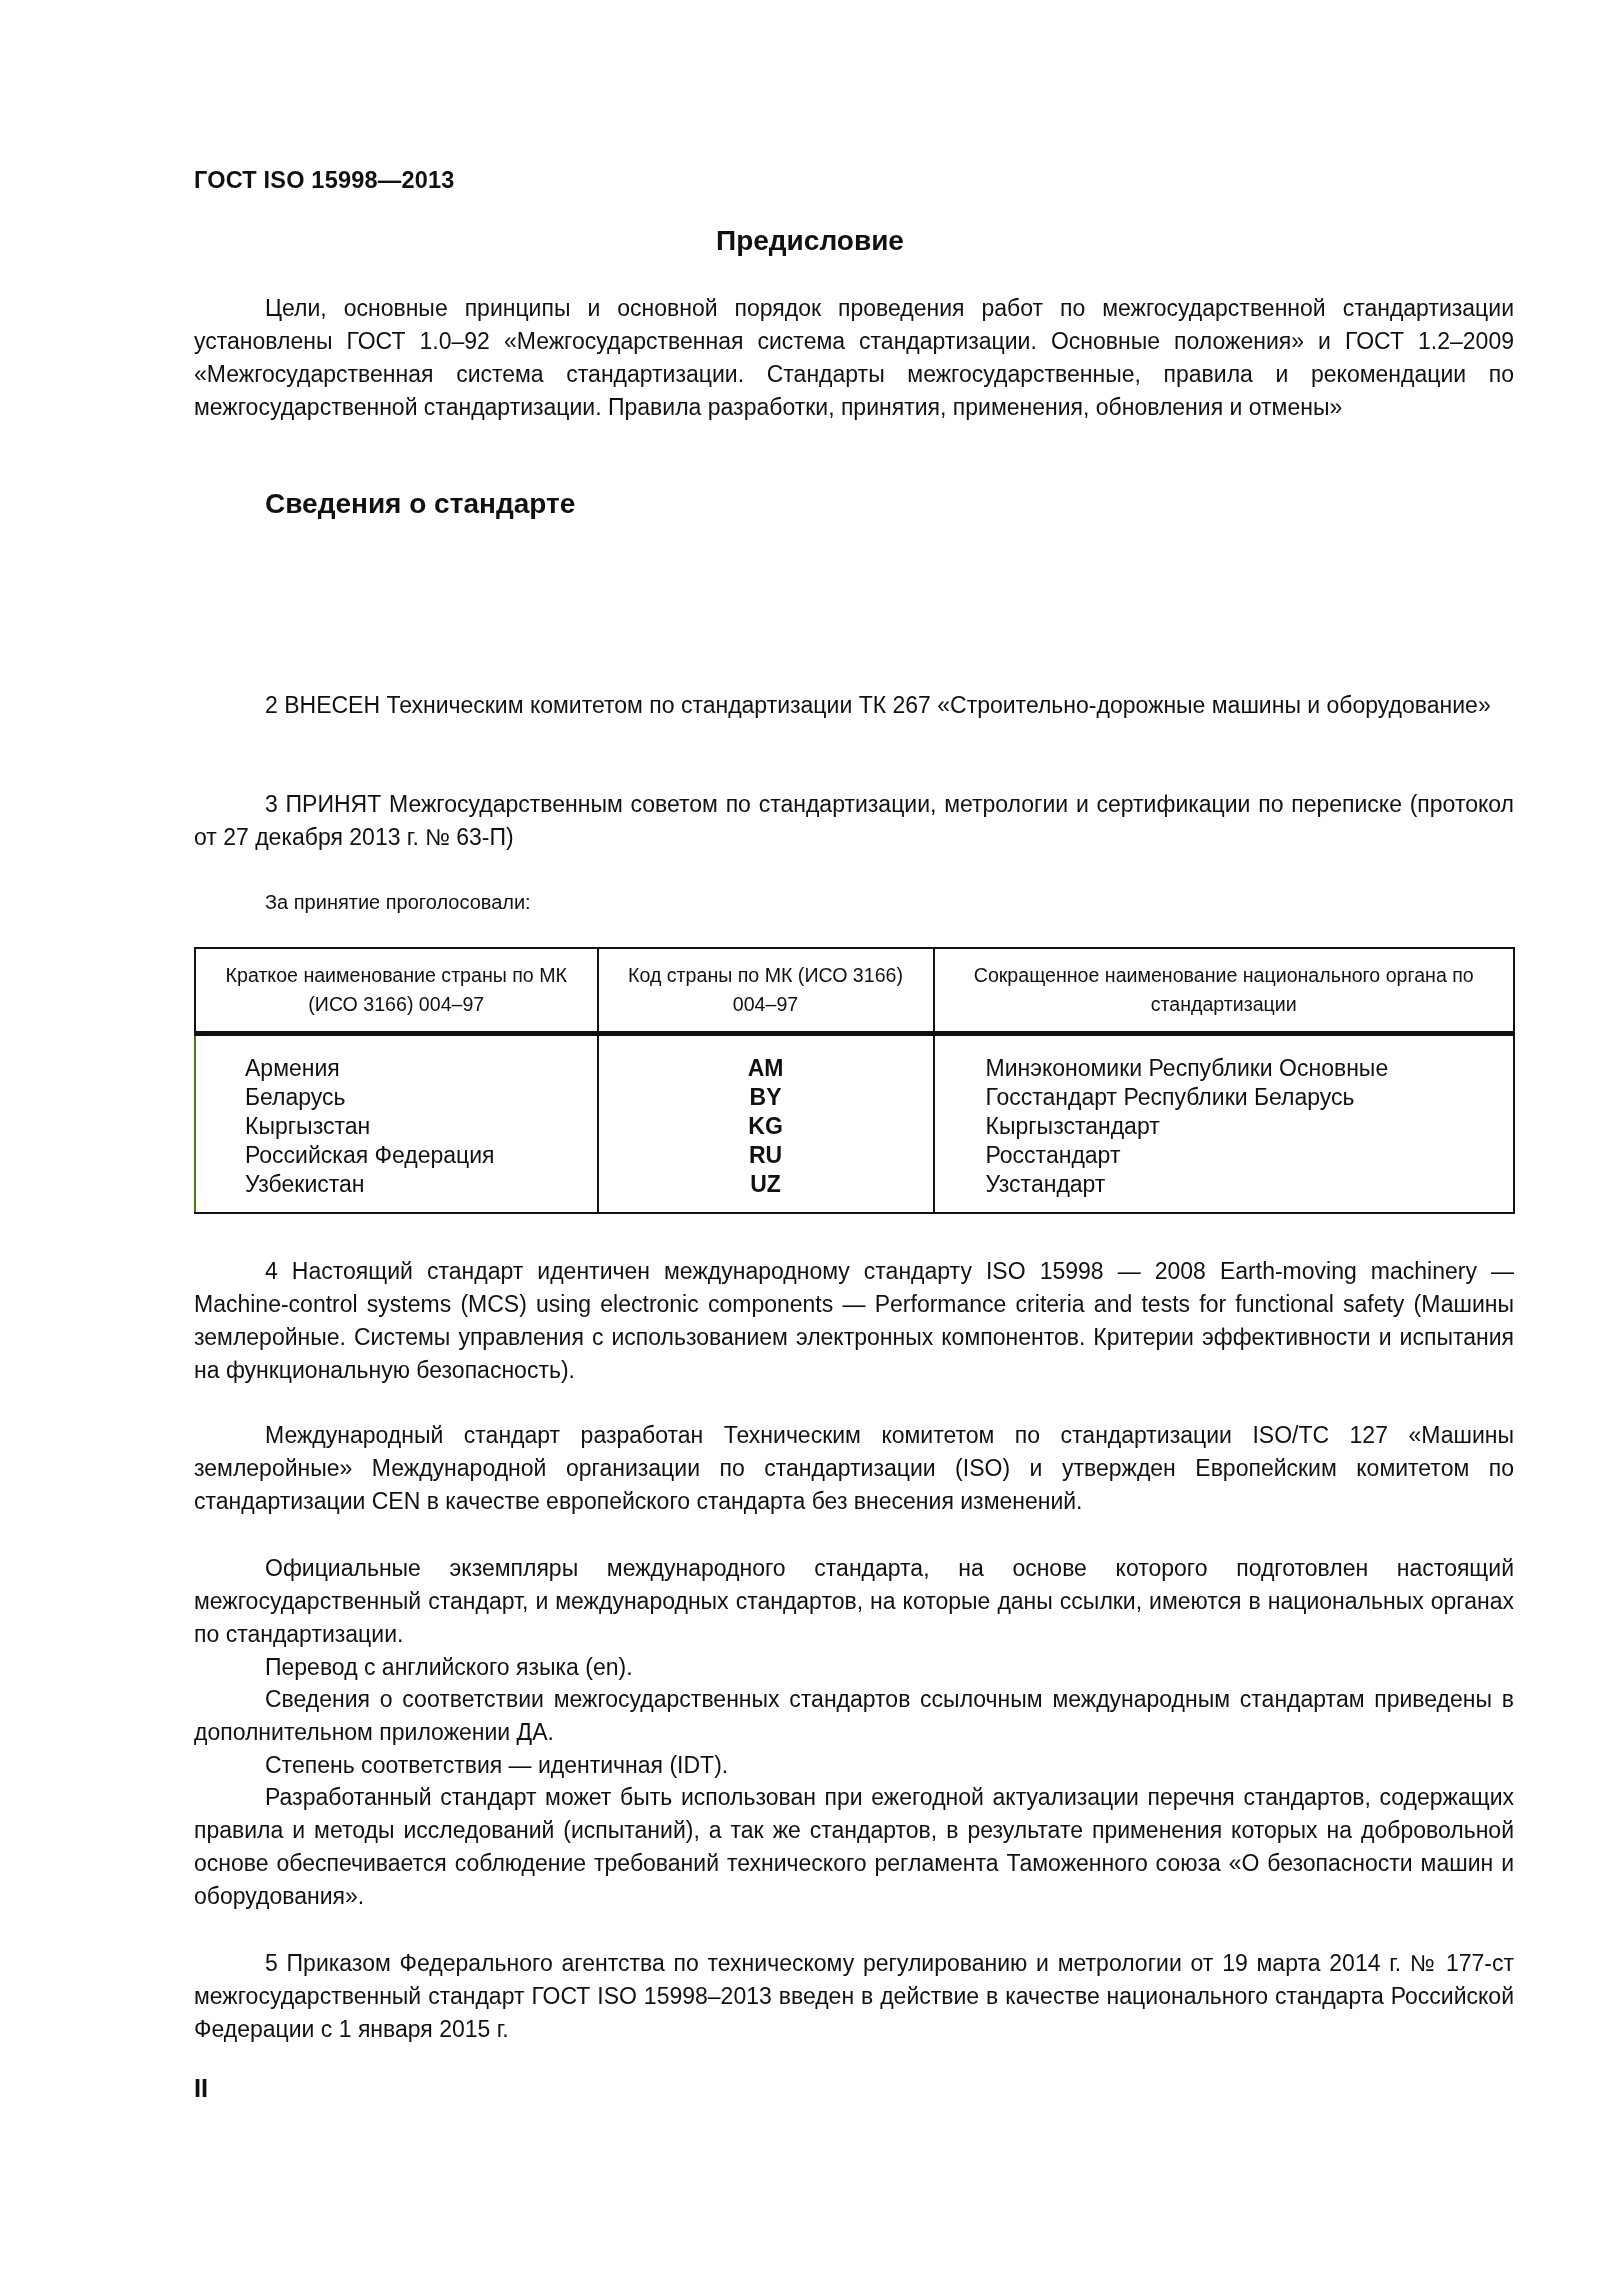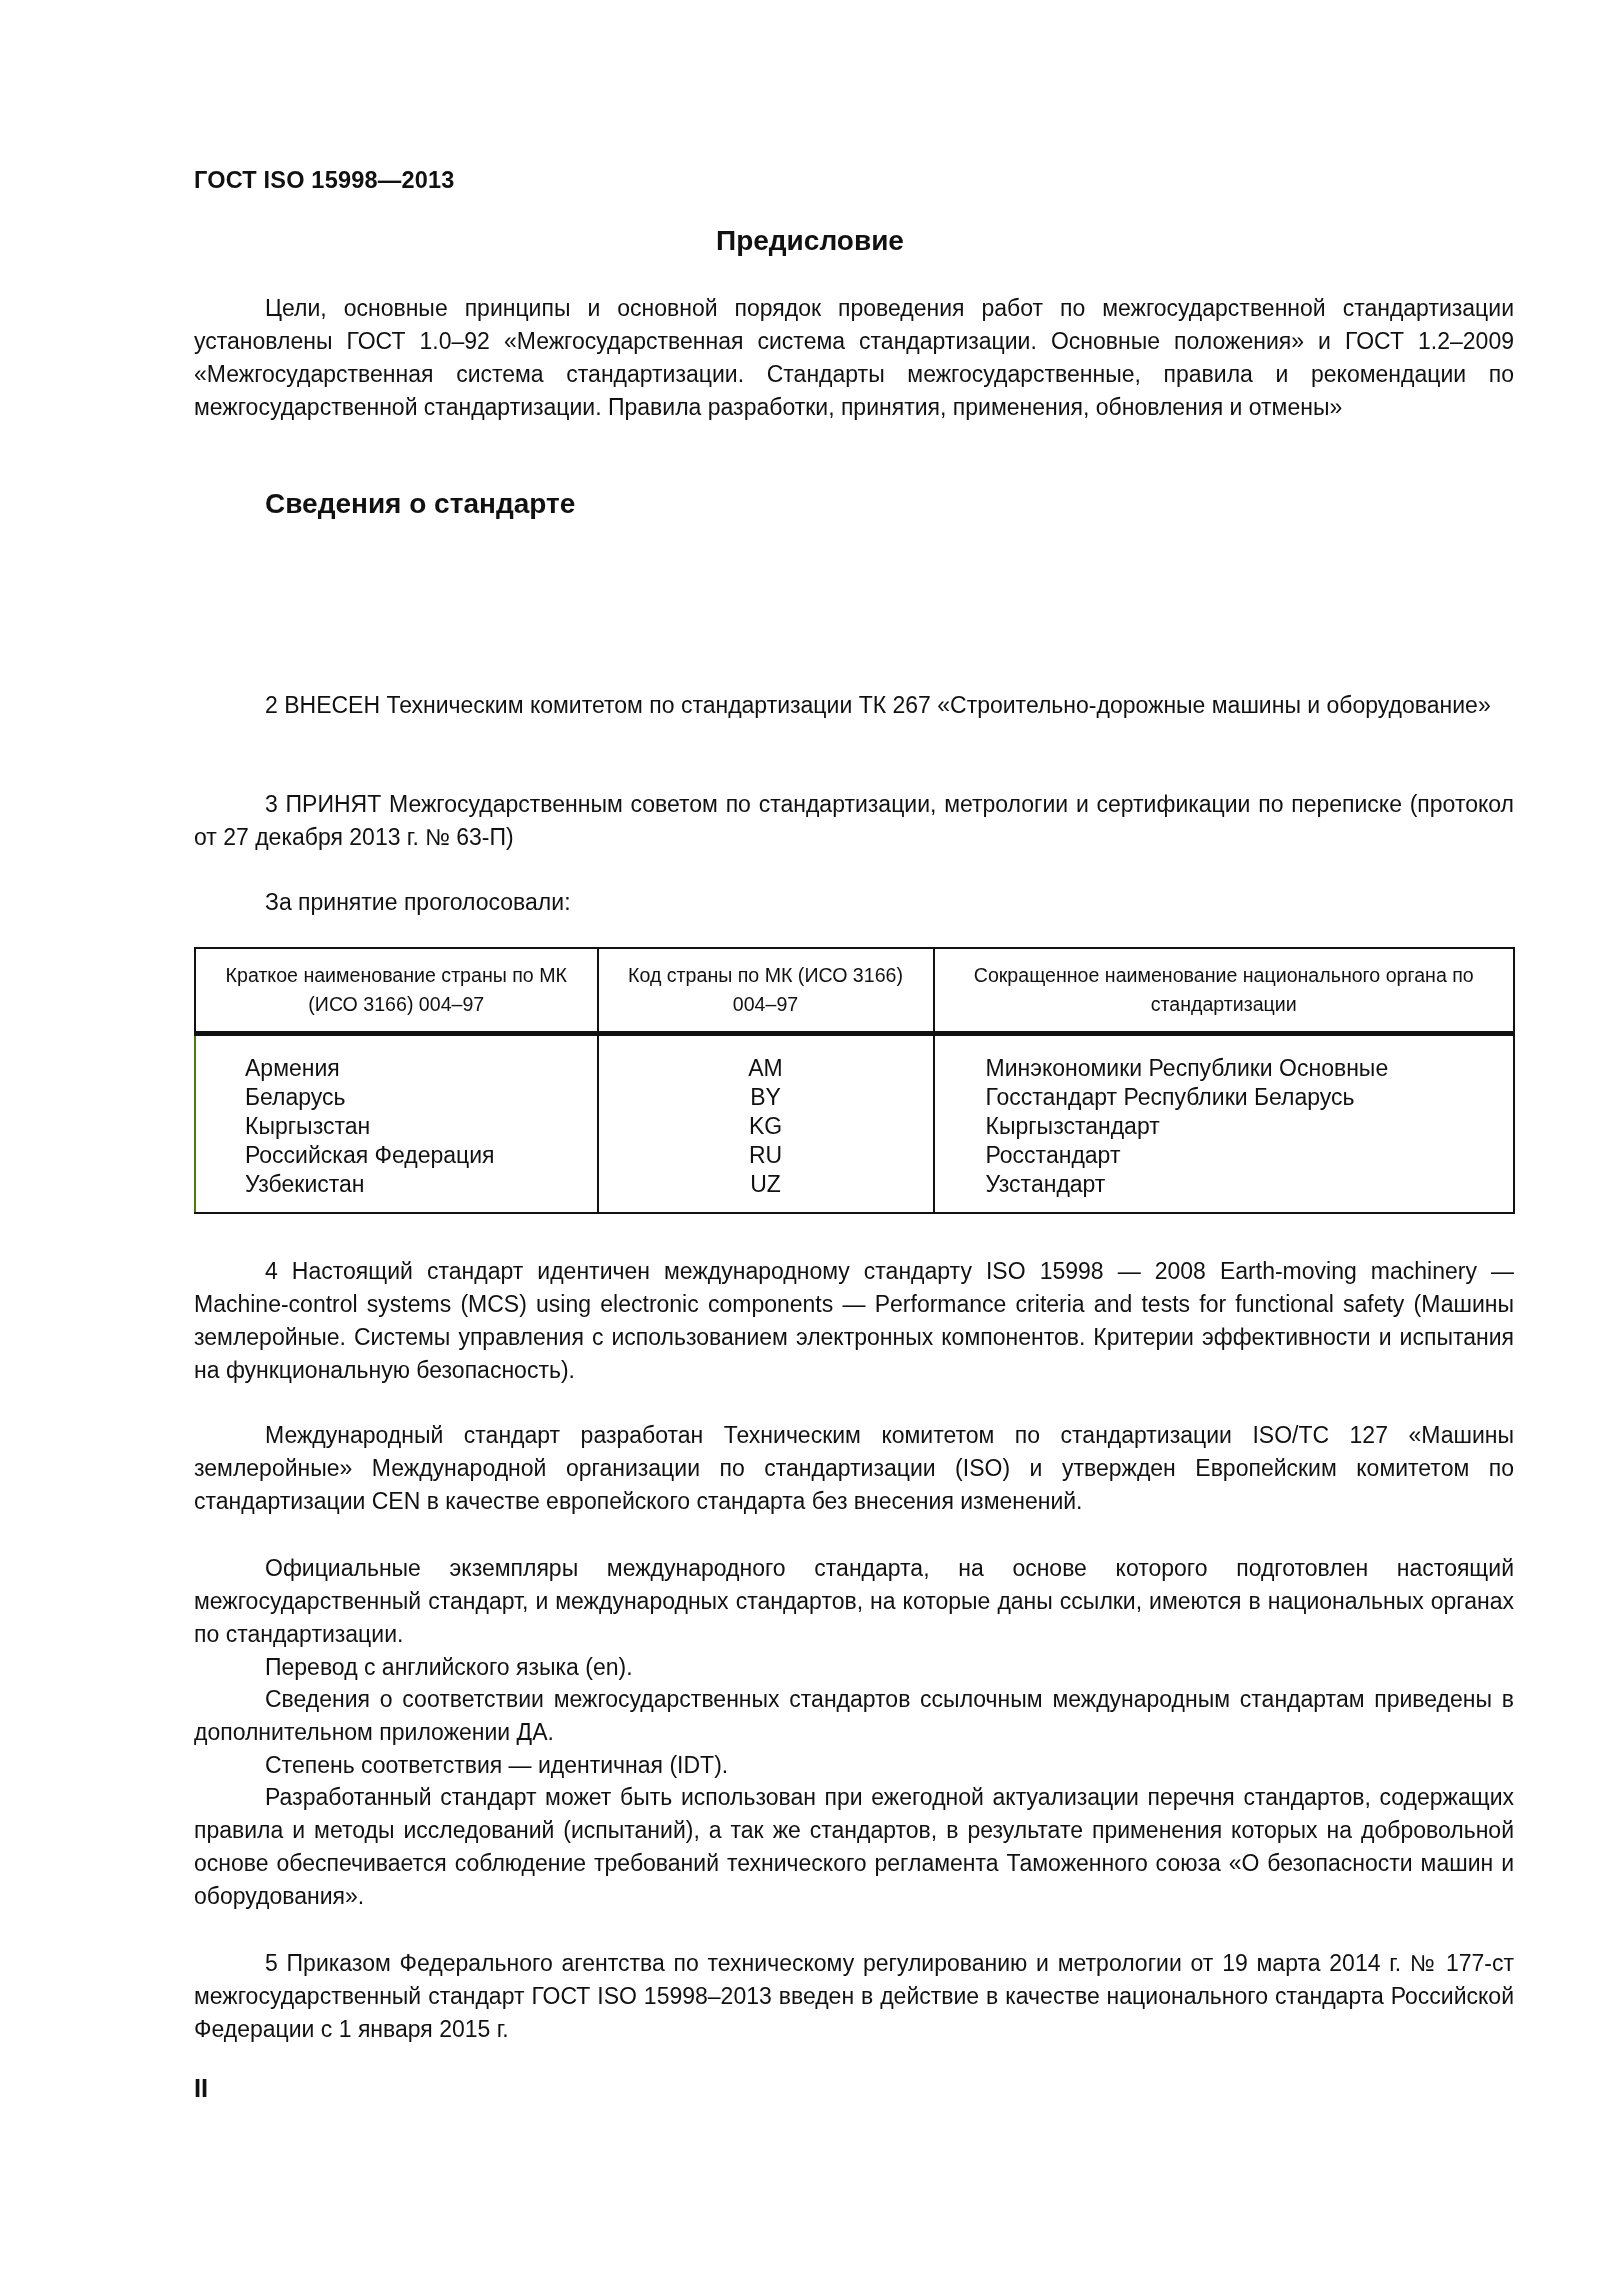--- a/index.html
+++ b/index.html
@@ -20,37 +20,37 @@
     position: absolute; left: 265px; top: 488px;
     font-size: 28px; font-weight: bold;
   }
   .para {
     position: absolute; left: 194px; width: 1320px;
     font-size: 23px; line-height: 33px; text-align: justify;
     text-indent: 71px; margin: 0;
   }
   .para.last-left { text-align-last: left; }
   .label-line {
-    position: absolute; left: 265px; font-size: 23px; line-height: 32px;
+    position: absolute; left: 265px; font-size: 20px; line-height: 32px;
   }
   table.countries {
     position: absolute; left: 194px; top: 947px; width: 1321px;
     border-collapse: collapse; font-size: 23px;
   }
   table.countries th {
     font-weight: normal; font-size: 19.6px; line-height: 29px;
     border: 2px solid #111; border-bottom: 5.9px solid #111;
     height: 82px; padding: 0 7.8px; text-align: center; vertical-align: middle;
   }
   table.countries td {
     border-left: 2px solid #4d7c0f; border-right: 2px solid #111; border-bottom: 2.9px solid #111;
     vertical-align: top; padding: 17.6px 0 13.7px 0; line-height: 29px;
   }
   table.countries td.c1 { padding-left: 49px; }
-  table.countries td.c2 { text-align: center; }
+  table.countries td.c2 { text-align: center; font-weight: bold; }
   table.countries td.c3 { padding-left: 51px; }
   .cell-line { display: block; white-space: nowrap; }
   .page-num {
     position: absolute; left: 194px; top: 2074px;
     font-size: 25.5px; font-weight: bold;
   }
 </style>
 </head>
 <body>
 

